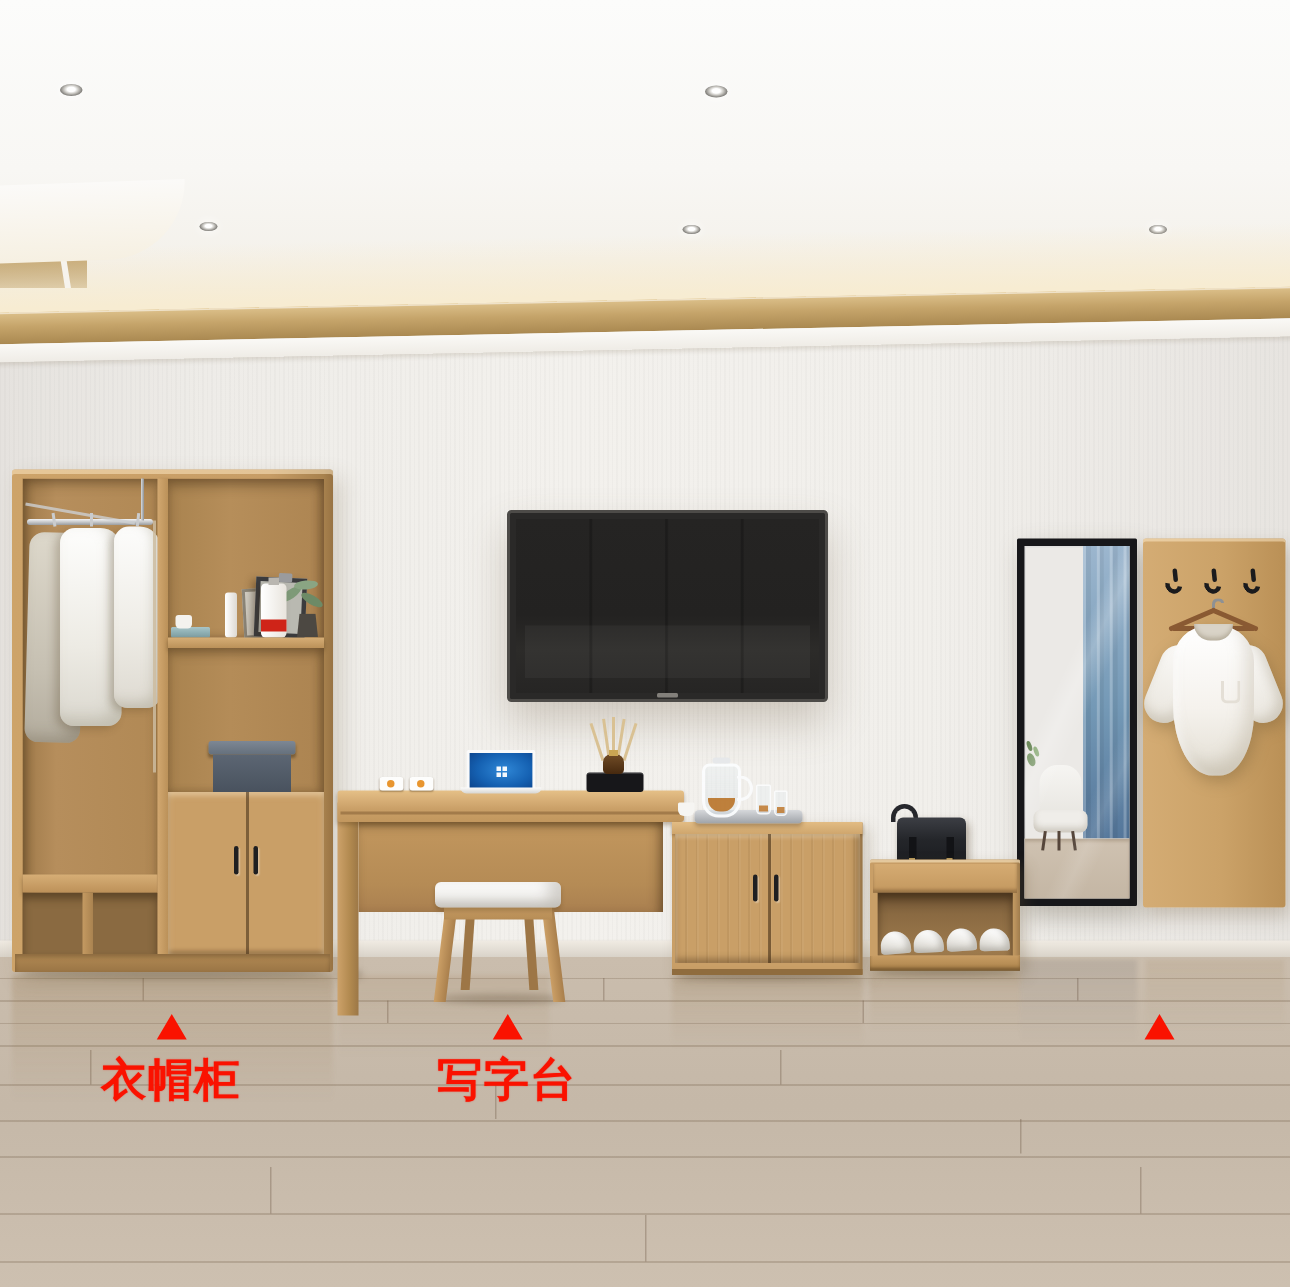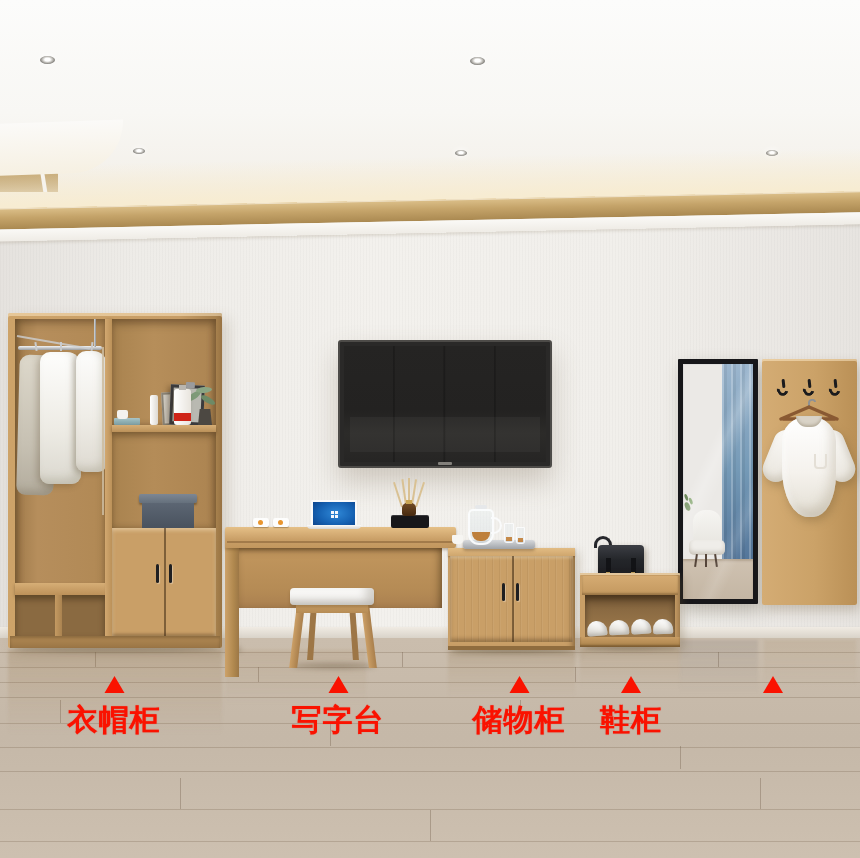--- a/index.html
+++ b/index.html
@@ -511,25 +511,17 @@
   </div>
 
   <div class="anno" style="left:114px;">
     <div class="tri"></div>
     <div class="anno-text">衣帽柜</div>
   </div>
   <div class="anno" style="left:338px;">
     <div class="tri"></div>
     <div class="anno-text">写字台</div>
   </div>
-  <div class="anno" style="left:519px;">
-    <div class="tri"></div>
-    <div class="anno-text">储物柜</div>
-  </div>
-  <div class="anno" style="left:631px;">
-    <div class="tri"></div>
-    <div class="anno-text">鞋柜</div>
-  </div>
   <div class="anno" style="left:773px;">
     <div class="tri"></div>
   </div>
 
 </div>
 
 </body></html>

